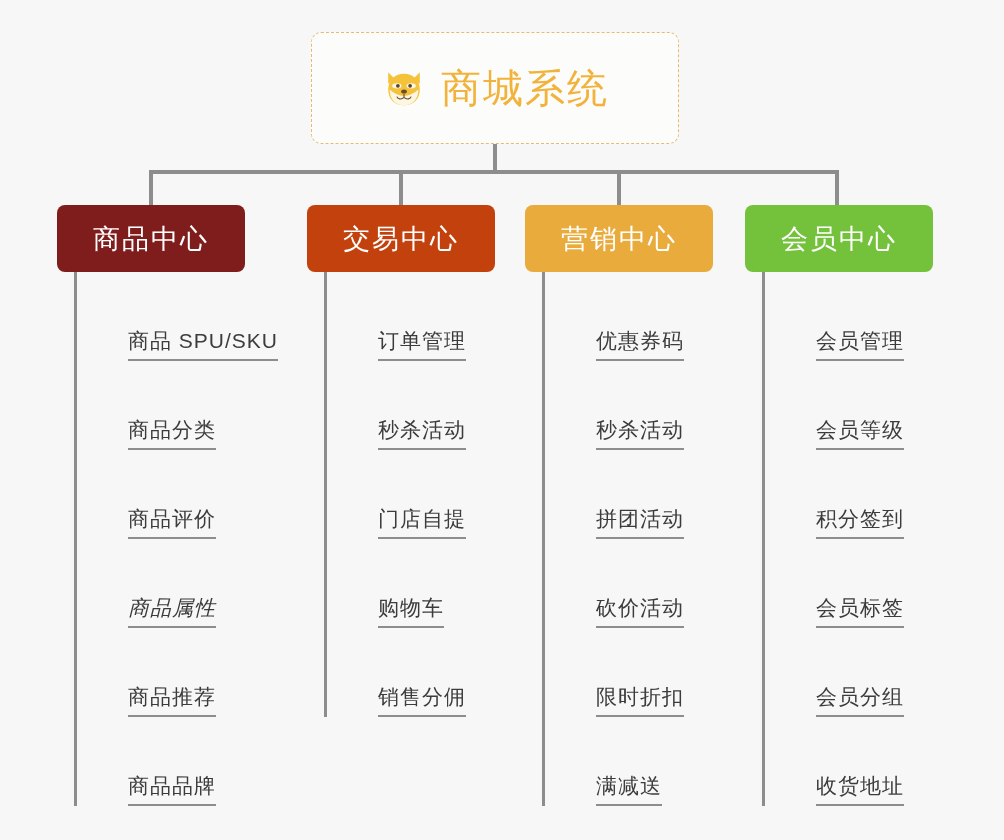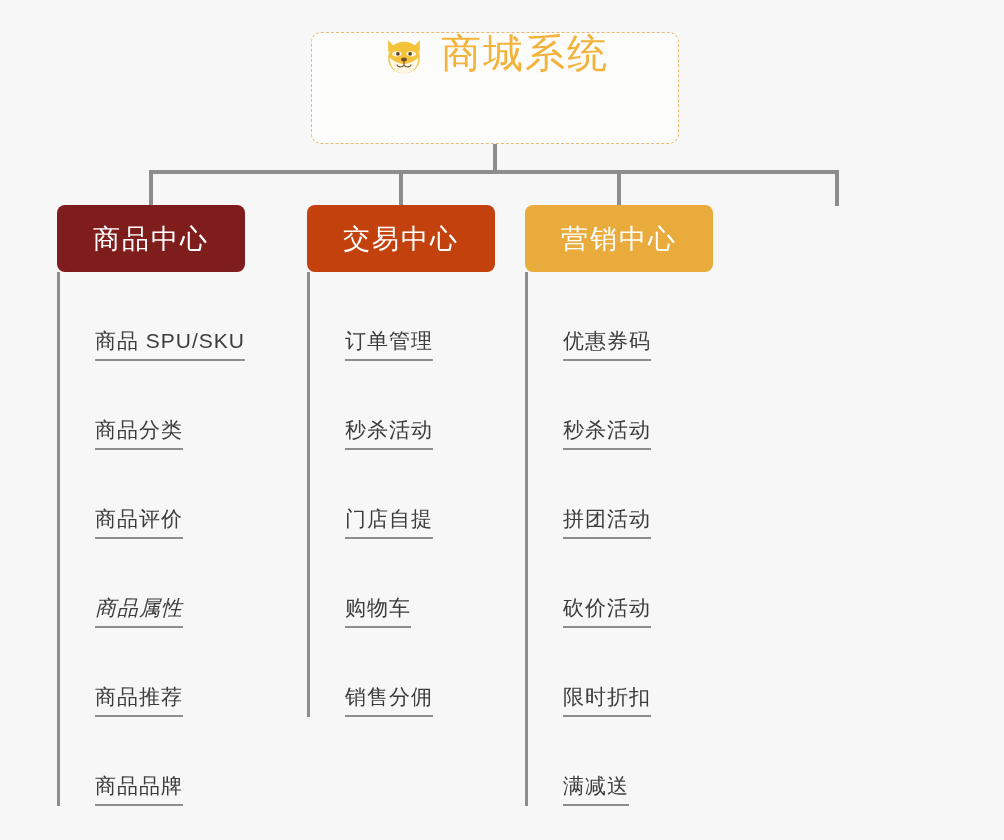--- a/index.html
+++ b/index.html
@@ -25,21 +25,21 @@
     position: absolute;
     left: 311px;
     top: 32px;
     width: 368px;
     height: 112px;
     box-sizing: border-box;
     background: #fcfcfa;
     border: 1px dashed #e8b973;
     border-radius: 10px;
     display: flex;
-    align-items: flex-start;
+    align-items: center;
     justify-content: center;
     gap: 14px;
   }
   .root-icon {
     width: 46px;
     height: 46px;
     position: relative;
     flex: none;
     display: block;
   }
@@ -89,21 +89,22 @@
     justify-content: center;
     color: #ffffff;
     font-size: 27px;
     letter-spacing: 2px;
     white-space: nowrap;
   }
 
   
   .leaf-list {
     position: relative;
-    padding-left: 1px;
+    margin-left: 17px;
+    padding-left: 17px;
     border-left: 3px solid #8d8d8d;
     margin-top: 0;
   }
   .leaf-item {
     position: relative;
     height: 89px;
     display: flex;
     align-items: flex-end;
     padding-left: 34px;
     box-sizing: border-box;
@@ -216,14 +217,39 @@
         </div>
       <div class="leaf-item">
           <span class="leaf-label" style="border-bottom-color: rgb(141, 141, 141);">限时折扣</span>
         </div>
       <div class="leaf-item">
           <span class="leaf-label" style="border-bottom-color: rgb(141, 141, 141);">满减送</span>
         </div>
     </div>
   </div>
 
+  <div class="column" style="left:745px">
+    <div class="cat-box" style="background: rgb(116, 193, 60);">
+      <span>会员中心</span>
+    </div>
+    <div class="leaf-list" style="border-left-color: rgb(141, 141, 141);">
+      <div class="leaf-item">
+          <span class="leaf-label" style="border-bottom-color: rgb(141, 141, 141);">会员管理</span>
+        </div>
+      <div class="leaf-item">
+          <span class="leaf-label" style="border-bottom-color: rgb(141, 141, 141);">会员等级</span>
+        </div>
+      <div class="leaf-item">
+          <span class="leaf-label" style="border-bottom-color: rgb(141, 141, 141);">积分签到</span>
+        </div>
+      <div class="leaf-item">
+          <span class="leaf-label" style="border-bottom-color: rgb(141, 141, 141);">会员标签</span>
+        </div>
+      <div class="leaf-item">
+          <span class="leaf-label" style="border-bottom-color: rgb(141, 141, 141);">会员分组</span>
+        </div>
+      <div class="leaf-item">
+          <span class="leaf-label" style="border-bottom-color: rgb(141, 141, 141);">收货地址</span>
+        </div>
+    </div>
+  </div>
 
 </div>
 
 </body></html>

